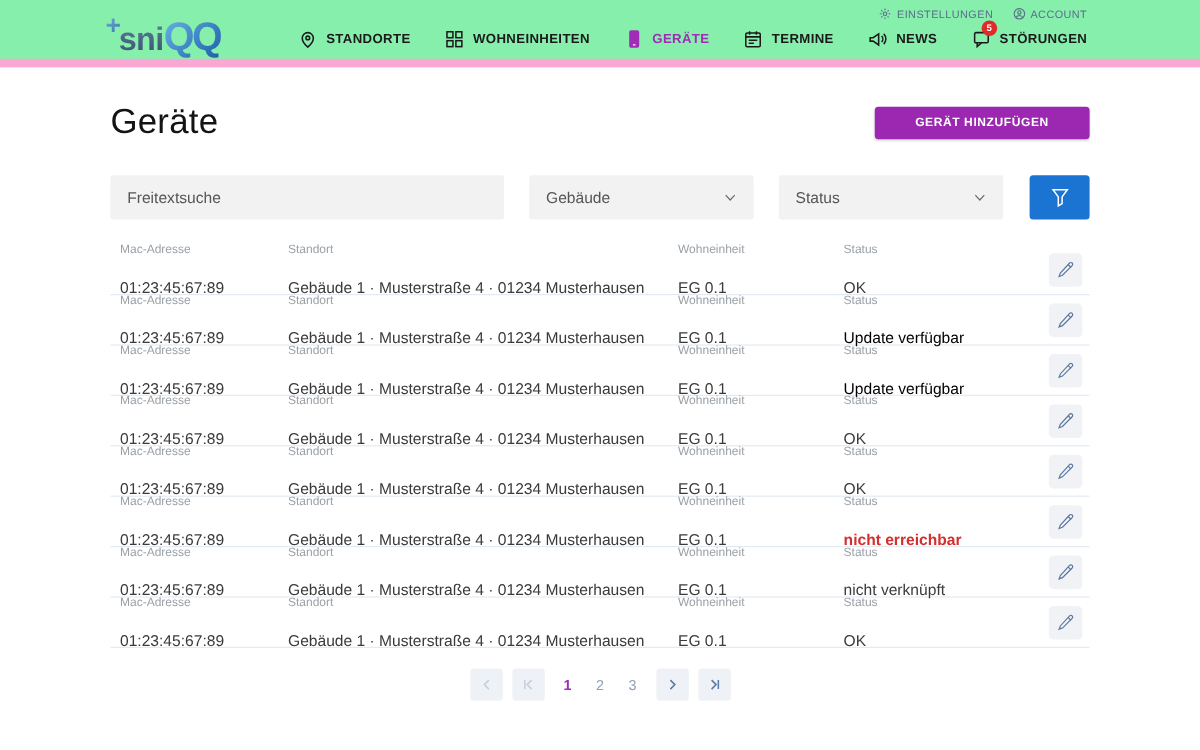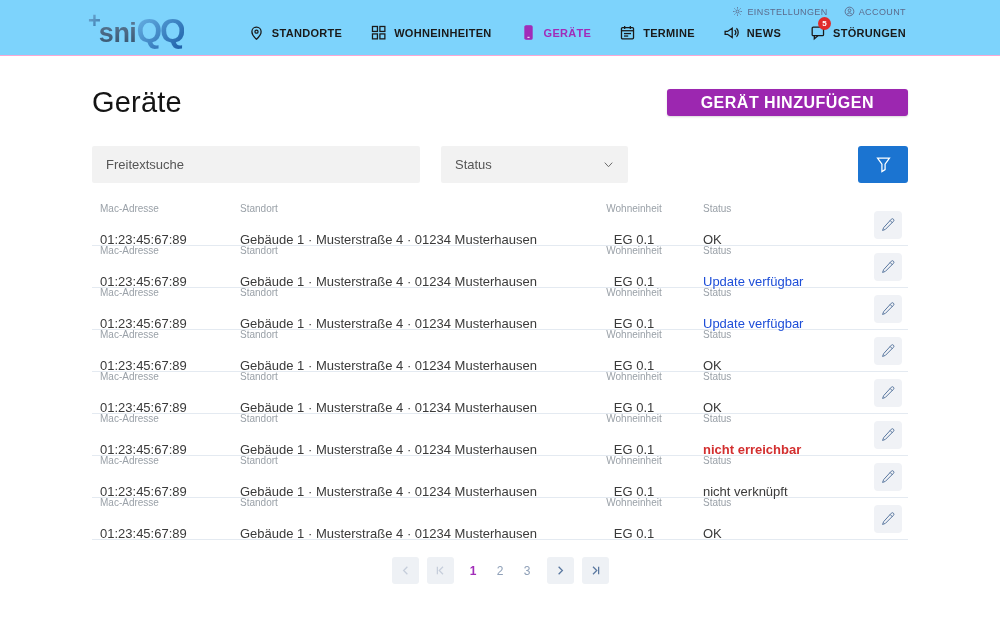--- a/index.html
+++ b/index.html
@@ -1,20 +1,20 @@
 <!DOCTYPE html>
 <html><head>
 <meta charset="utf-8">
 <style>
   * { margin:0; padding:0; box-sizing:border-box; }
   html,body { width:1000px; height:625px; background:#ffffff;
     font-family:"Liberation Sans","DejaVu Sans",sans-serif; overflow:hidden; }
 
   
-  .header { position:relative; height:56px; background:#7dd3fc; border-bottom:1px solid #f9a8d4; }
+  .header { position:relative; height:56px; background:#86efac; border-bottom:7px solid #f9a8d4; }
   .logo { position:absolute; left:88px; top:8px; cursor:pointer; white-space:nowrap; }
   .logo .plus { font-size:22px; font-weight:700; color:#4a90c4; vertical-align:14px; margin-right:-2px;
     background:linear-gradient(135deg,#7db7dd,#2e6da4); -webkit-background-clip:text; background-clip:text; -webkit-text-fill-color:transparent; }
   .logo .sni { font-size:27px; font-weight:700; letter-spacing:-0.5px;
     background:linear-gradient(180deg,#5e7d99,#35536e); -webkit-background-clip:text; background-clip:text; -webkit-text-fill-color:transparent; }
   .logo .qq { font-size:33px; font-weight:700; letter-spacing:-2px;
     background:linear-gradient(135deg,#6cb7e8,#1d5fa8); -webkit-background-clip:text; background-clip:text; -webkit-text-fill-color:transparent; }
 
   .top-links { position:absolute; right:94px; top:6px; display:flex; gap:16px; }
   .top-link { display:flex; align-items:center; gap:4px; font-size:9px; font-weight:400;
@@ -29,21 +29,21 @@
   .nav-item.active svg { stroke:#a12cb8; }
   .badge { position:absolute; top:-7px; left:9px; min-width:13px; height:13px; border-radius:7px;
     background:#e02b2b; color:#fff; font-size:8px; font-weight:700; display:flex;
     align-items:center; justify-content:center; padding:0 2px; }
 
   
   .main { width:816px; margin:0 auto; }
   .title-row { display:flex; justify-content:space-between; align-items:center; margin-top:30px; }
   .page-title { font-size:29px; font-weight:400; color:#141414; letter-spacing:0.2px; }
   .add-btn { background:#9c27b0; color:#fff; border:none; border-radius:3px; height:27px;
-    padding:0 34px; font-size:16px; font-weight:700; letter-spacing:0.5px; cursor:pointer;
+    padding:0 34px; font-size:10px; font-weight:700; letter-spacing:0.5px; cursor:pointer;
     font-family:inherit; box-shadow:0 1px 2px rgba(0,0,0,0.15); }
 
   .filters { display:flex; margin-top:27px; gap:21px; }
   .search-input { width:328px; height:37px; background:#f2f2f2; border:none; border-radius:2px;
     padding:0 14px; font-size:13px; color:#1d4ed8; font-family:inherit; }
   .search-input::placeholder { color:#555; opacity:1; }
   .select { width:187px; height:37px; background:#f2f2f2; border-radius:2px; display:flex;
     align-items:center; justify-content:space-between; padding:0 12px 0 14px; cursor:pointer; }
   .select .sel-label { font-size:13px; color:#555; }
   .select svg { width:15px; height:15px; stroke:#6b6b6b; fill:none; stroke-width:1.6; }
@@ -52,23 +52,23 @@
   .filter-btn svg { width:19px; height:19px; stroke:#fff; fill:none; stroke-width:1.6; }
 
   
   .list { margin-top:21px; }
   .row { display:flex; align-items:center; height:42px; border-bottom:1px solid #e4eaf1; padding-left:8px; }
   .cell { display:flex; flex-direction:column; justify-content:center; gap:18px; }
   .cell .lbl { font-size:10px; color:#9aa1a8; }
   .cell .val { font-size:13px; color:#3a3a3a; }
   .col-mac { width:140px; }
   .col-loc { width:325px; }
-  .col-unit { width:138px;align-items:center; }
+  .col-unit { width:138px; }
   .col-status { flex:1; }
-  .val.status-update { color:#1d4ed8; }
+  .val.status-update { color:#000000; }
   .val.status-error { color:#d32f2f;font-weight:bold; }
   .edit-btn { width:28px; height:28px; margin-right:6px; border:none; border-radius:4px;
     background:#f0f2f6; cursor:pointer; display:flex; align-items:center; justify-content:center; }
   .edit-btn svg { width:15px; height:15px; stroke:#5a78a0; fill:none; stroke-width:1.6; }
 
   
   .pagination { display:flex; align-items:center; justify-content:center; gap:8px; margin-top:17px; }
   .pg-btn { width:27px; height:27px; border:none; border-radius:3px; background:#eef1f5;
     cursor:pointer; display:flex; align-items:center; justify-content:center; }
   .pg-btn svg { width:15px; height:15px; fill:none; stroke-width:2; }
@@ -161,20 +161,26 @@
 <div class="main">
 
   <div class="title-row">
     <h1 class="page-title">Geräte</h1>
     <button class="add-btn">GERÄT HINZUFÜGEN</button>
   </div>
 
   <div class="filters">
     <input class="search-input" type="text" placeholder="Freitextsuche" style="">
     <div class="select">
+      <span class="sel-label">Gebäude</span>
+      <svg viewBox="0 0 24 24">
+          <polyline points="6 9 12 15.5 18 9"></polyline>
+        </svg>
+    </div>
+    <div class="select">
       <span class="sel-label">Status</span>
       <svg viewBox="0 0 24 24">
           <polyline points="6 9 12 15.5 18 9"></polyline>
         </svg>
     </div>
     <button class="filter-btn">
       <svg viewBox="0 0 24 24">
         <polygon points="4.5 4 19.5 4 14 11.5 14 18.5 10 21 10 11.5"></polygon>
       </svg>
     </button>

